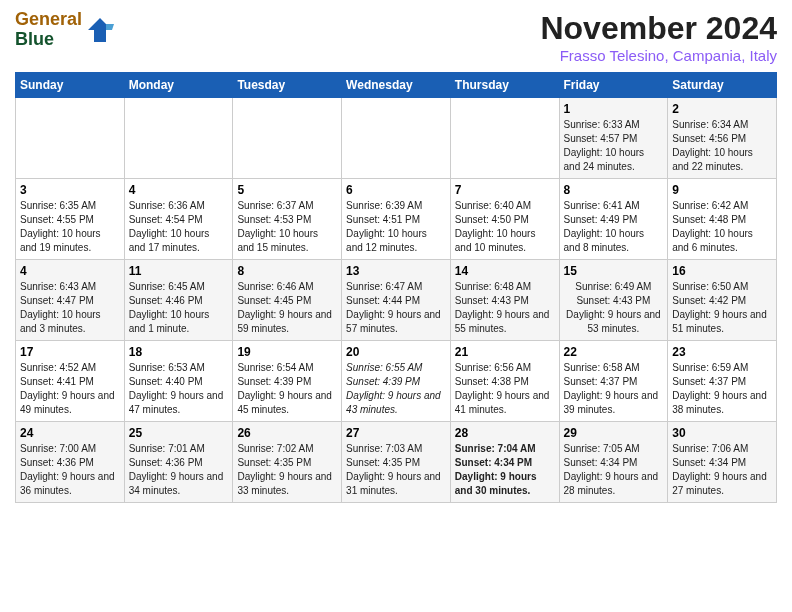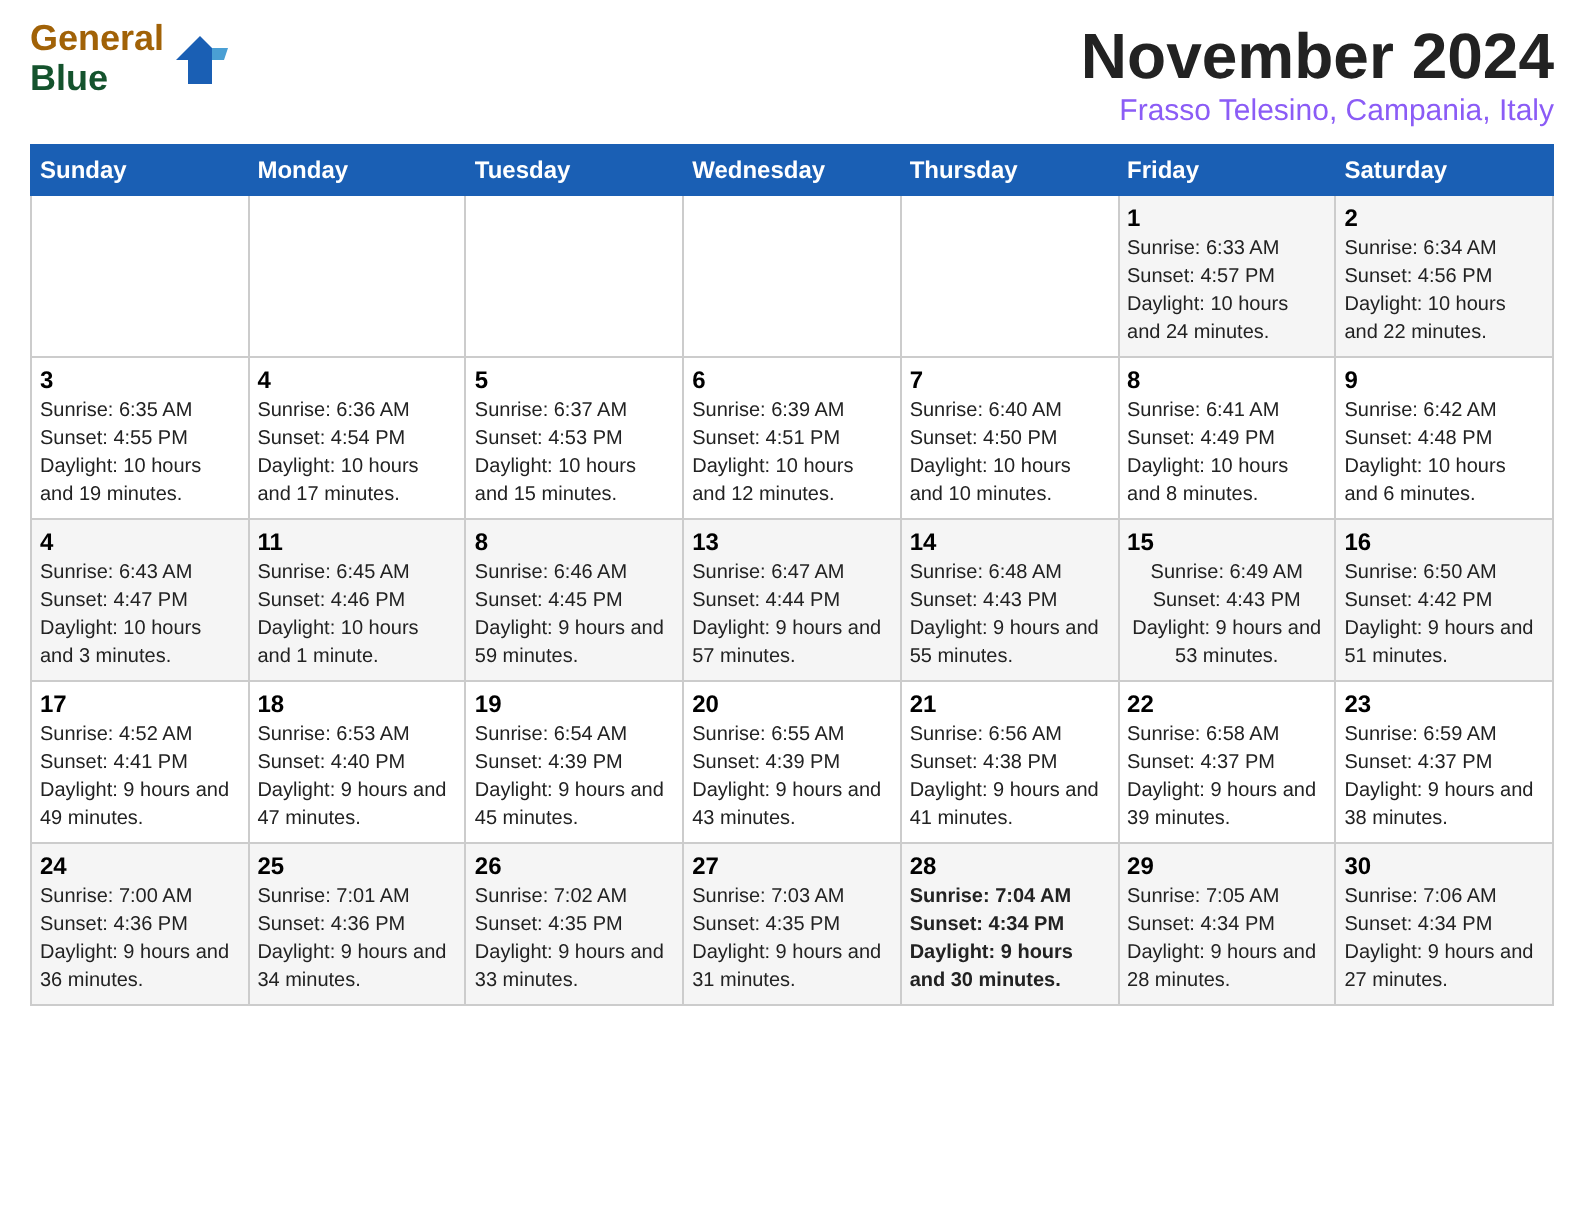--- a/index.html
+++ b/index.html
@@ -245,21 +245,21 @@
 Daylight: 9 hours and 47 minutes.</div>
         </td>
         <td>
           <span class="day-number">19</span>
           <div class="day-info" style="white-space: pre-line;">Sunrise: 6:54 AM
 Sunset: 4:39 PM
 Daylight: 9 hours and 45 minutes.</div>
         </td>
         <td>
           <span class="day-number">20</span>
-          <div class="day-info" style="white-space: pre-line;">Sunrise: 6:55 AM
+          <div class="day-info" style="white-space: pre-line; font-style: italic;">Sunrise: 6:55 AM
 Sunset: 4:39 PM
 Daylight: 9 hours and 43 minutes.</div>
         </td>
         <td>
           <span class="day-number">21</span>
           <div class="day-info" style="white-space: pre-line;">Sunrise: 6:56 AM
 Sunset: 4:38 PM
 Daylight: 9 hours and 41 minutes.</div>
         </td>
         <td>

